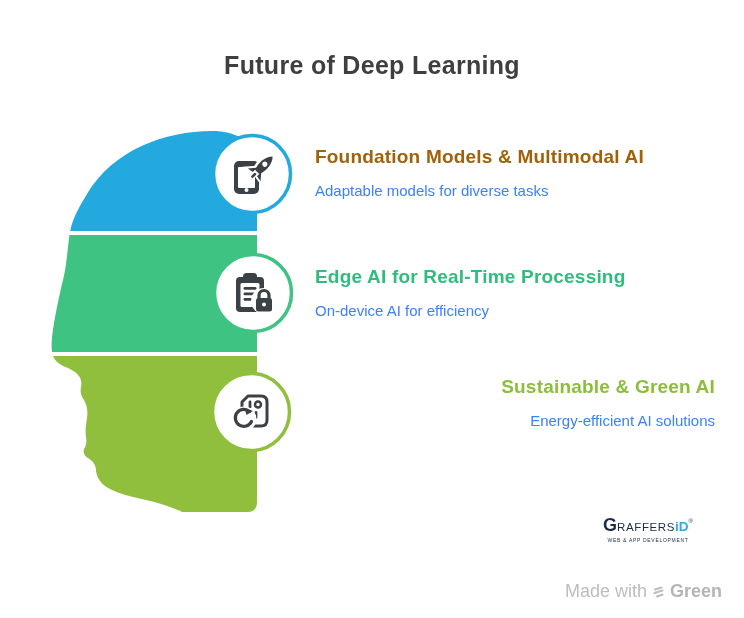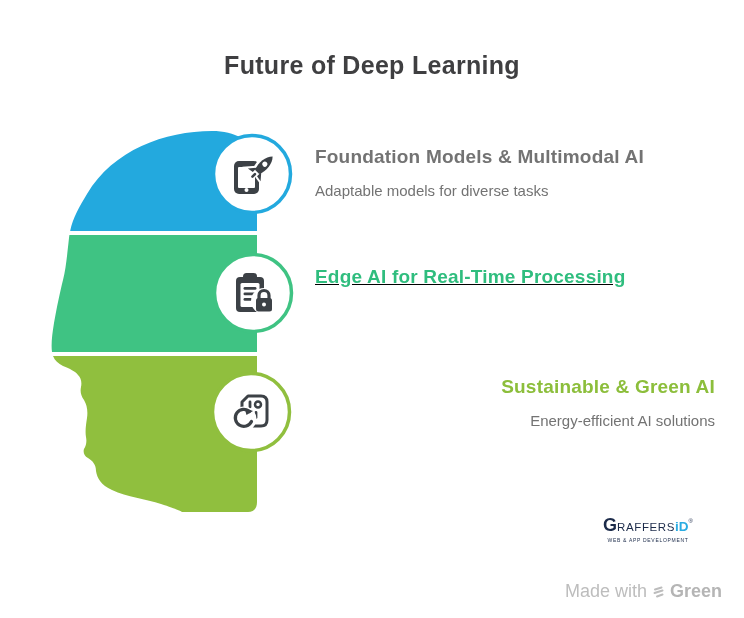--- a/index.html
+++ b/index.html
@@ -7,23 +7,23 @@
     position:relative;width:744px;height:618px;background:#ffffff;overflow:hidden;
     font-family:"Liberation Sans",sans-serif;
   }
   .title{
     position:absolute;top:51px;left:0;width:744px;text-align:center;
     font-size:25px;font-weight:bold;color:#3F3F41;letter-spacing:.3px;
   }
   .scene{position:absolute;top:0;left:0;}
   .row{position:absolute;left:315px;width:400px;}
   .row h3{margin:0;font-size:19px;font-weight:bold;line-height:24px;letter-spacing:.2px;}
-  .row p{margin:13px 0 0 0;font-size:15px;color:#737373;line-height:18px;}
-  .row1{top:145px;} .row1 h3{color:#737373;}
-  .row2{top:265px;text-decoration:underline;} .row2 h3{color:#2FBD7E;}
+  .row p{margin:13px 0 0 0;font-size:15px;color:#3b82f6;line-height:18px;}
+  .row1{top:145px;} .row1 h3{color:#a16207;}
+  .row2{top:265px;} .row2 h3{color:#2FBD7E;}
   .row3{top:375px;text-align:right;} .row3 h3{color:#8CBE3B;}
   .logo{position:absolute;left:588px;top:512px;width:120px;text-align:center;color:#1C2B4A;}
   .logo-word{white-space:nowrap;line-height:18px;}
   .logo-g{font-size:18px;font-weight:bold;}
   .logo-rest{font-size:11.5px;font-weight:normal;letter-spacing:.6px;}
   .logo-id{font-size:13.5px;font-weight:bold;color:#2BACE2;text-align:right;}
   .logo-reg{font-size:6px;vertical-align:8px;}
   .logo-tagline{font-size:5px;letter-spacing:.7px;margin-top:1px;color:#1C2B4A;}
   .watermark{
     position:absolute;right:22px;top:581px;display:flex;align-items:center;gap:5px;
@@ -104,20 +104,21 @@
     </g>
   </svg>
 
   <div class="row row1">
     <h3>Foundation Models &amp; Multimodal AI</h3>
     <p>Adaptable models for diverse tasks</p>
   </div>
 
   <div class="row row2">
     <h3>Edge AI for Real-Time Processing</h3>
+    <p>On-device AI for efficiency</p>
   </div>
 
   <div class="row row3">
     <h3>Sustainable &amp; Green AI</h3>
     <p>Energy-efficient AI solutions</p>
   </div>
 
   <div class="logo">
     <div class="logo-word"><span class="logo-g">G</span><span class="logo-rest">RAFFERS</span><span class="logo-id">iD</span><span class="logo-reg">®</span></div>
     <div class="logo-tagline">WEB &amp; APP DEVELOPMENT</div>

